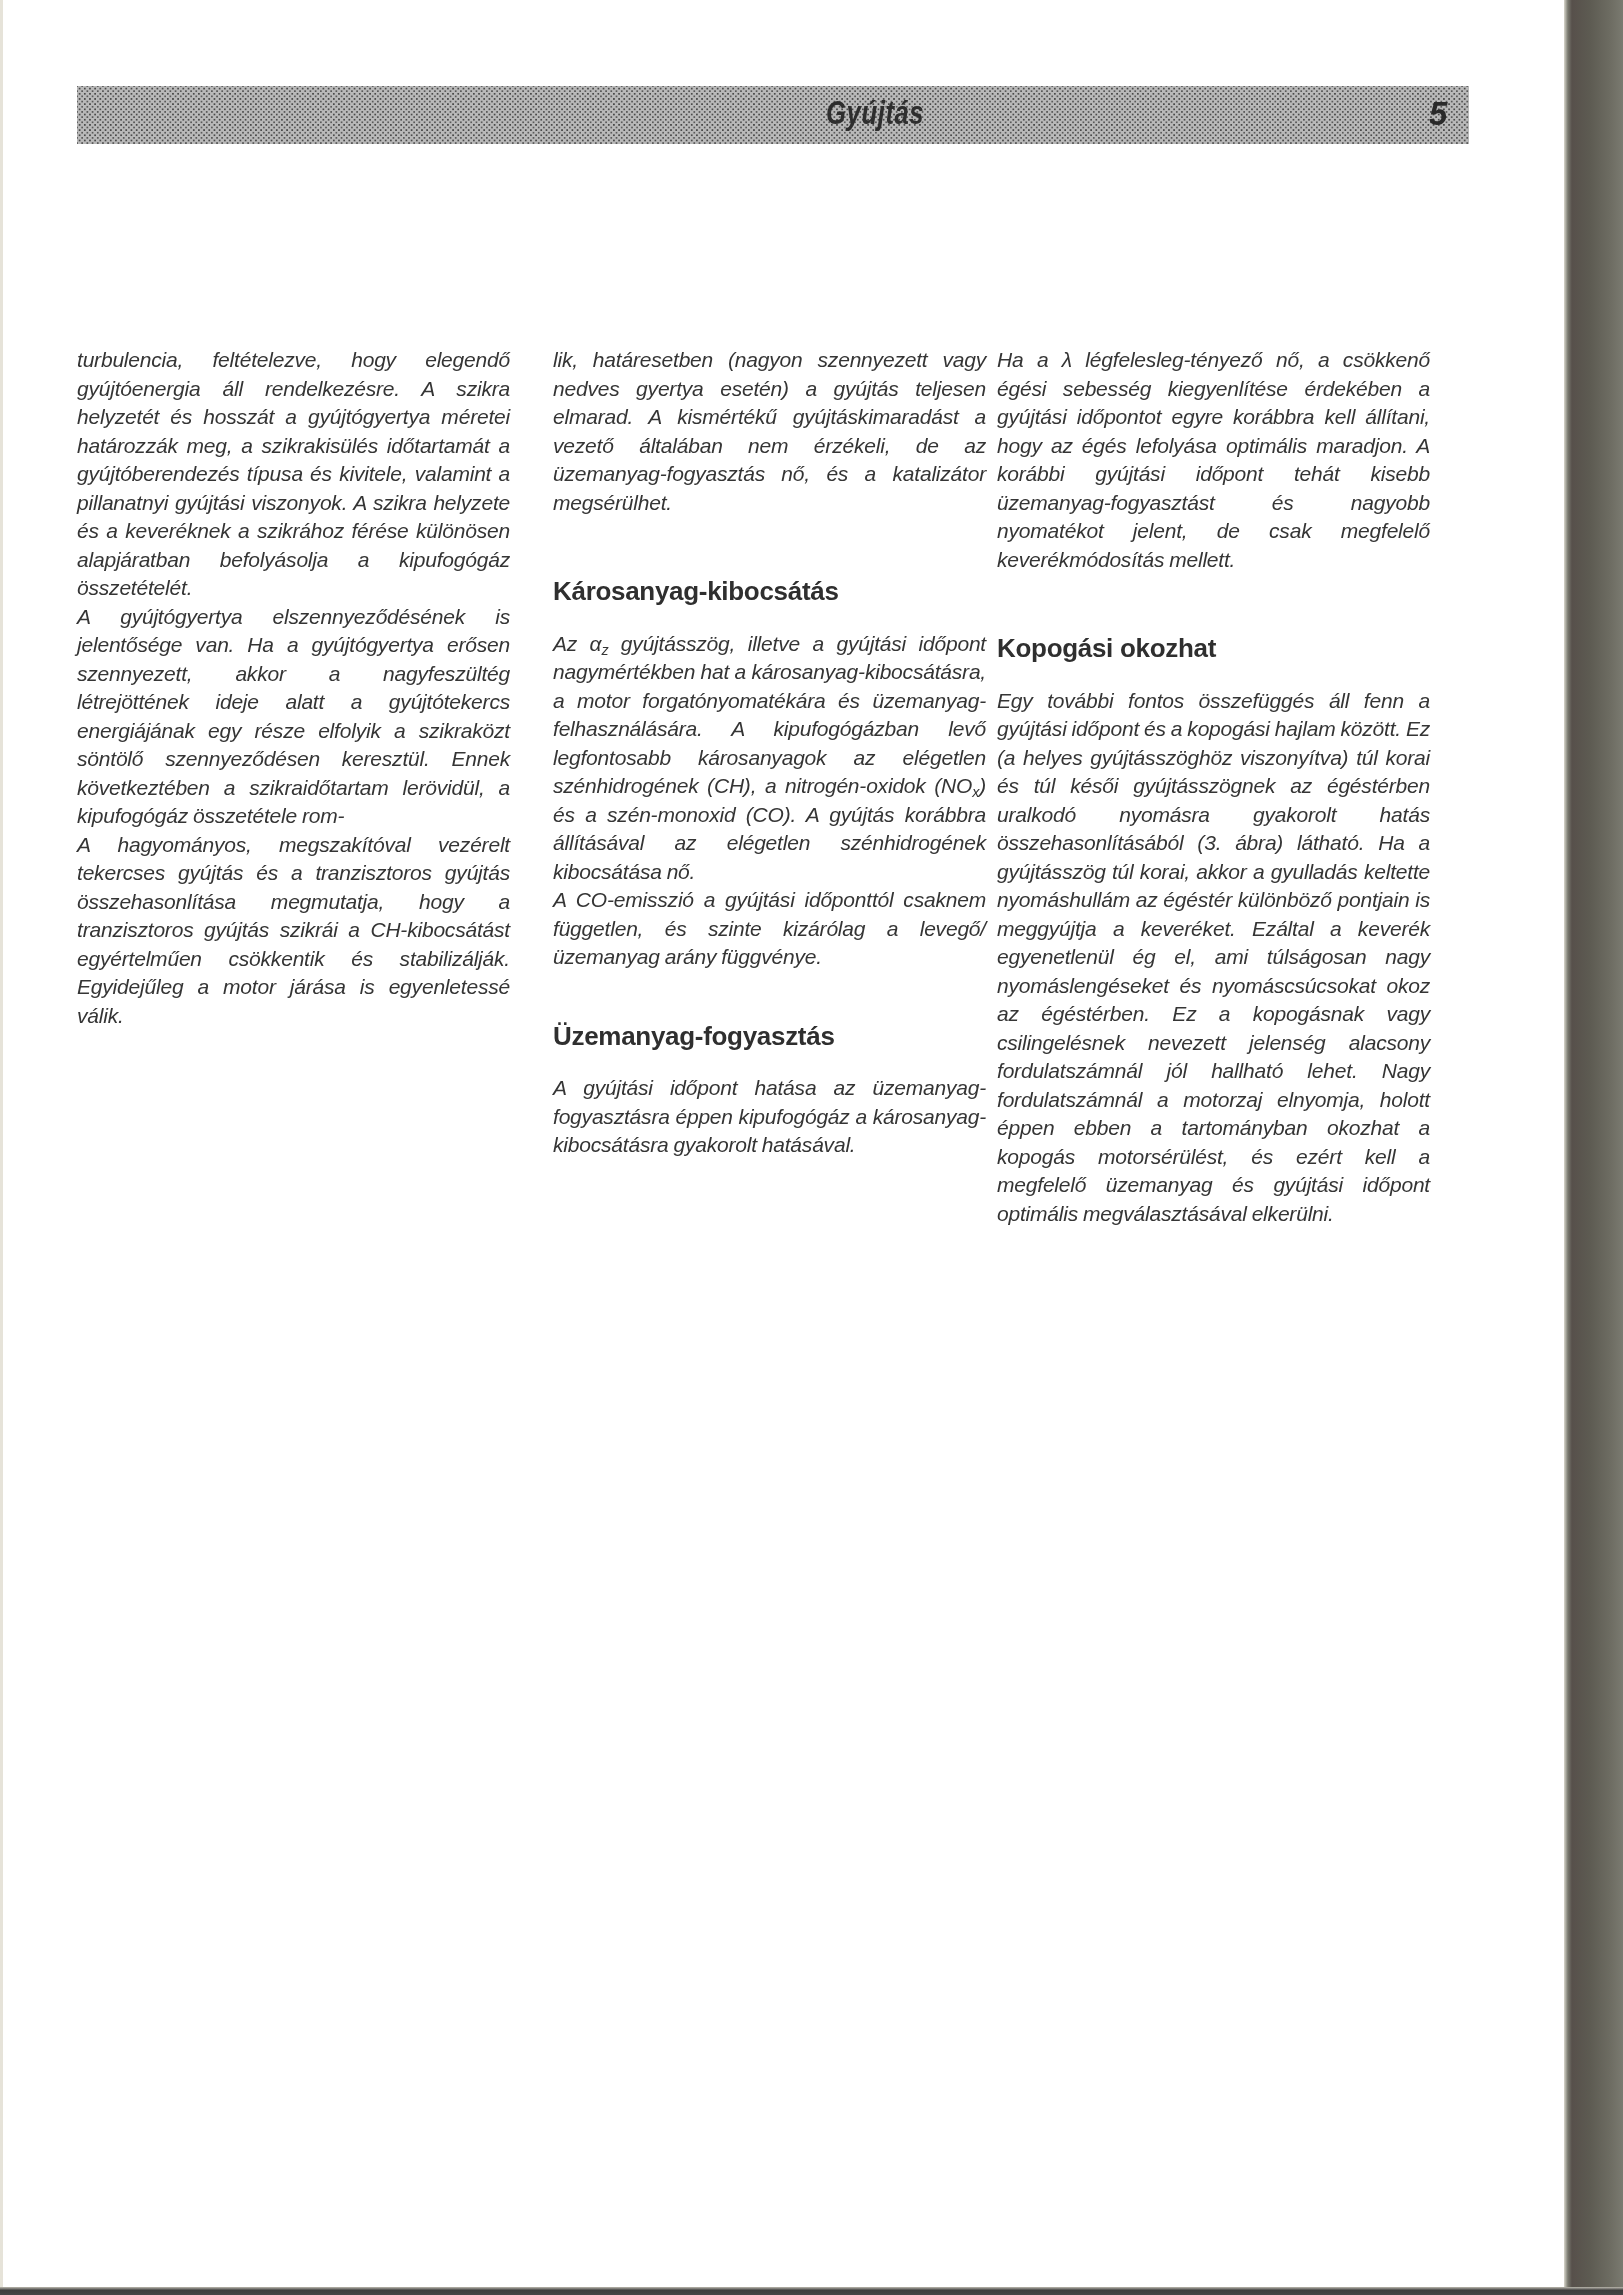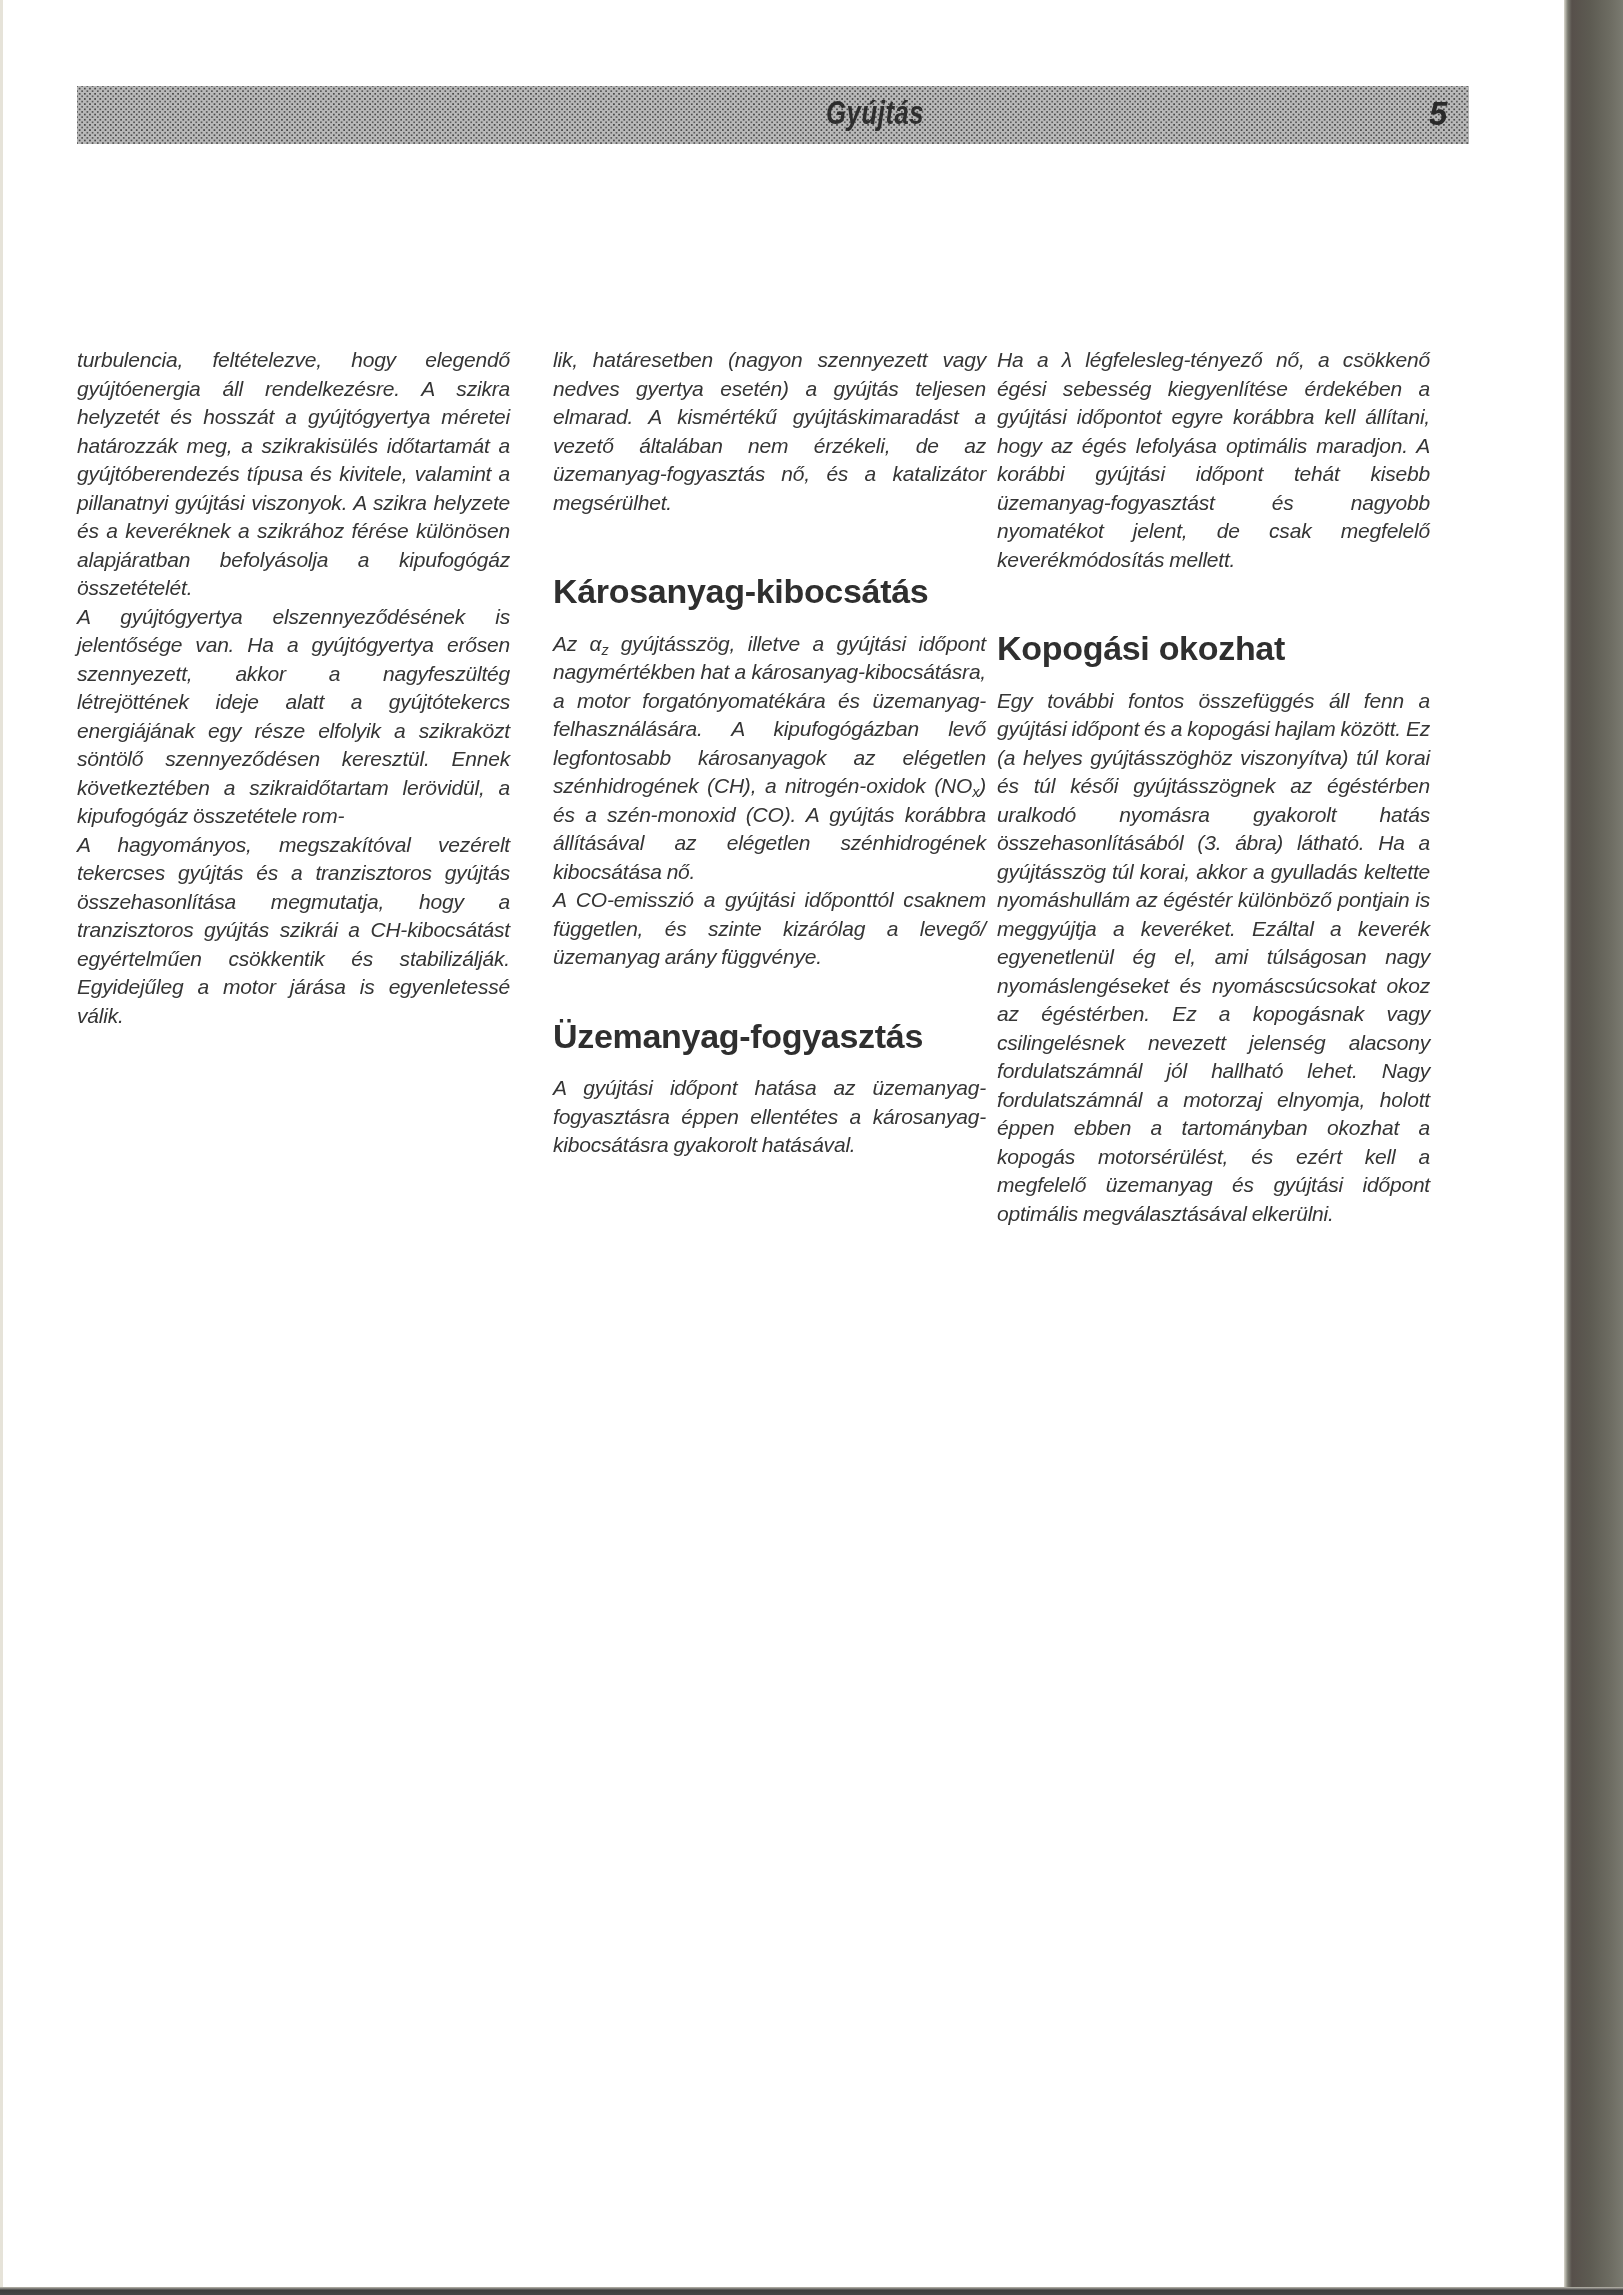--- a/index.html
+++ b/index.html
@@ -48,21 +48,21 @@
   .col-1 { left: 77px; }
   .col-2 { left: 553px; }
   .col-3 { left: 997px; }
   .para {
     margin: 0; font-size: 21px; line-height: 28.5px;
     text-align: justify; letter-spacing: -0.2px; word-spacing: -0.7px;
     hyphens: manual;
     font-style: italic;
   }
   .heading {
-    margin: 0; font-weight: bold; font-size: 34px; line-height: 37px;
+    margin: 0; font-weight: bold; font-size: 26px; line-height: 37px;
     color: #2f2f2f; letter-spacing: -0.3px;
   }
   .gap-heading-top { height: 56px; }
   .gap-heading-bottom { height: 19.6px; }
   sub { font-size: 14.4px; vertical-align: -3.9px; line-height: 0; }
 </style>
 </head>
 <body>
 
 <div class="scan-edge-left"></div>
@@ -82,21 +82,21 @@
 <div class="column col-2">
   <p class="para">lik, határesetben (nagyon szennyezett vagy nedves gyertya esetén) a gyújtás teljesen elmarad. A kismértékű gyújtáskimaradást a vezető általában nem érzékeli, de az üzemanyag-fogyasztás nő, és a katalizátor megsérülhet.</p>
   <div class="gap-heading-top"></div>
   <h2 class="heading">Károsanyag-kibocsátás</h2>
   <div class="gap-heading-bottom"></div>
   <p class="para"><span>Az α</span><sub>z</sub><span> gyújtásszög, illetve a gyújtási időpont nagymértékben hat a károsanyag-kibocsátásra, a motor forgatónyomatékára és üzemanyag-felhasználására. A kipufogógázban levő legfontosabb károsanyagok az elégetlen szénhidrogének (CH), a nitrogén-oxidok (NO</span><sub>x</sub><span>) és a szén-monoxid (CO). A gyújtás korábbra állításával az elégetlen szénhidrogének kibocsátása nő.</span></p>
   <p class="para">A CO-emisszió a gyújtási időponttól csaknem független, és szinte kizárólag a levegő/üzemanyag arány függvénye.</p>
   <div class="gap-heading-top" style="height:46px"></div>
   <h2 class="heading">Üzemanyag-fogyasztás</h2>
   <div class="gap-heading-bottom"></div>
-  <p class="para">A gyújtási időpont hatása az üzemanyag-fogyasztásra éppen ellentétes a károsanyag-kibocsátásra gyakorolt hatásával.</p>
+  <p class="para">A gyújtási időpont hatása az üzemanyag-fogyasztásra éppen kipufogógáz a károsanyag-kibocsátásra gyakorolt hatásával.</p>
 </div>
 
 <div class="column col-3">
   <p class="para">Ha a λ légfelesleg-tényező nő, a csökkenő égési sebesség kiegyenlítése érdekében a gyújtási időpontot egyre korábbra kell állítani, hogy az égés lefolyása optimális maradjon. A korábbi gyújtási időpont tehát kisebb üzemanyag-fogyasztást és nagyobb nyomatékot jelent, de csak megfelelő keverékmódosítás mellett.</p>
   <div class="gap-heading-top"></div>
   <h2 class="heading">Kopogási okozhat</h2>
   <div class="gap-heading-bottom"></div>
   <p class="para">Egy további fontos összefüggés áll fenn a gyújtási időpont és a kopogási hajlam között. Ez (a helyes gyújtásszöghöz viszonyítva) túl korai és túl késői gyújtásszögnek az égéstérben uralkodó nyomásra gyakorolt hatás összehasonlításából (3. ábra) látható. Ha a gyújtásszög túl korai, akkor a gyulladás keltette nyomáshullám az égéstér különböző pontjain is meggyújtja a keveréket. Ezáltal a keverék egyenetlenül ég el, ami túlságosan nagy nyomáslengéseket és nyomáscsúcsokat okoz az égéstérben. Ez a kopogásnak vagy csilingelésnek nevezett jelenség alacsony fordulatszámnál jól hallható lehet. Nagy fordulatszámnál a motorzaj elnyomja, holott éppen ebben a tartományban okozhat a kopogás motorsérülést, és ezért kell a megfelelő üzemanyag és gyújtási időpont optimális megválasztásával elkerülni.</p>
 </div>
 

